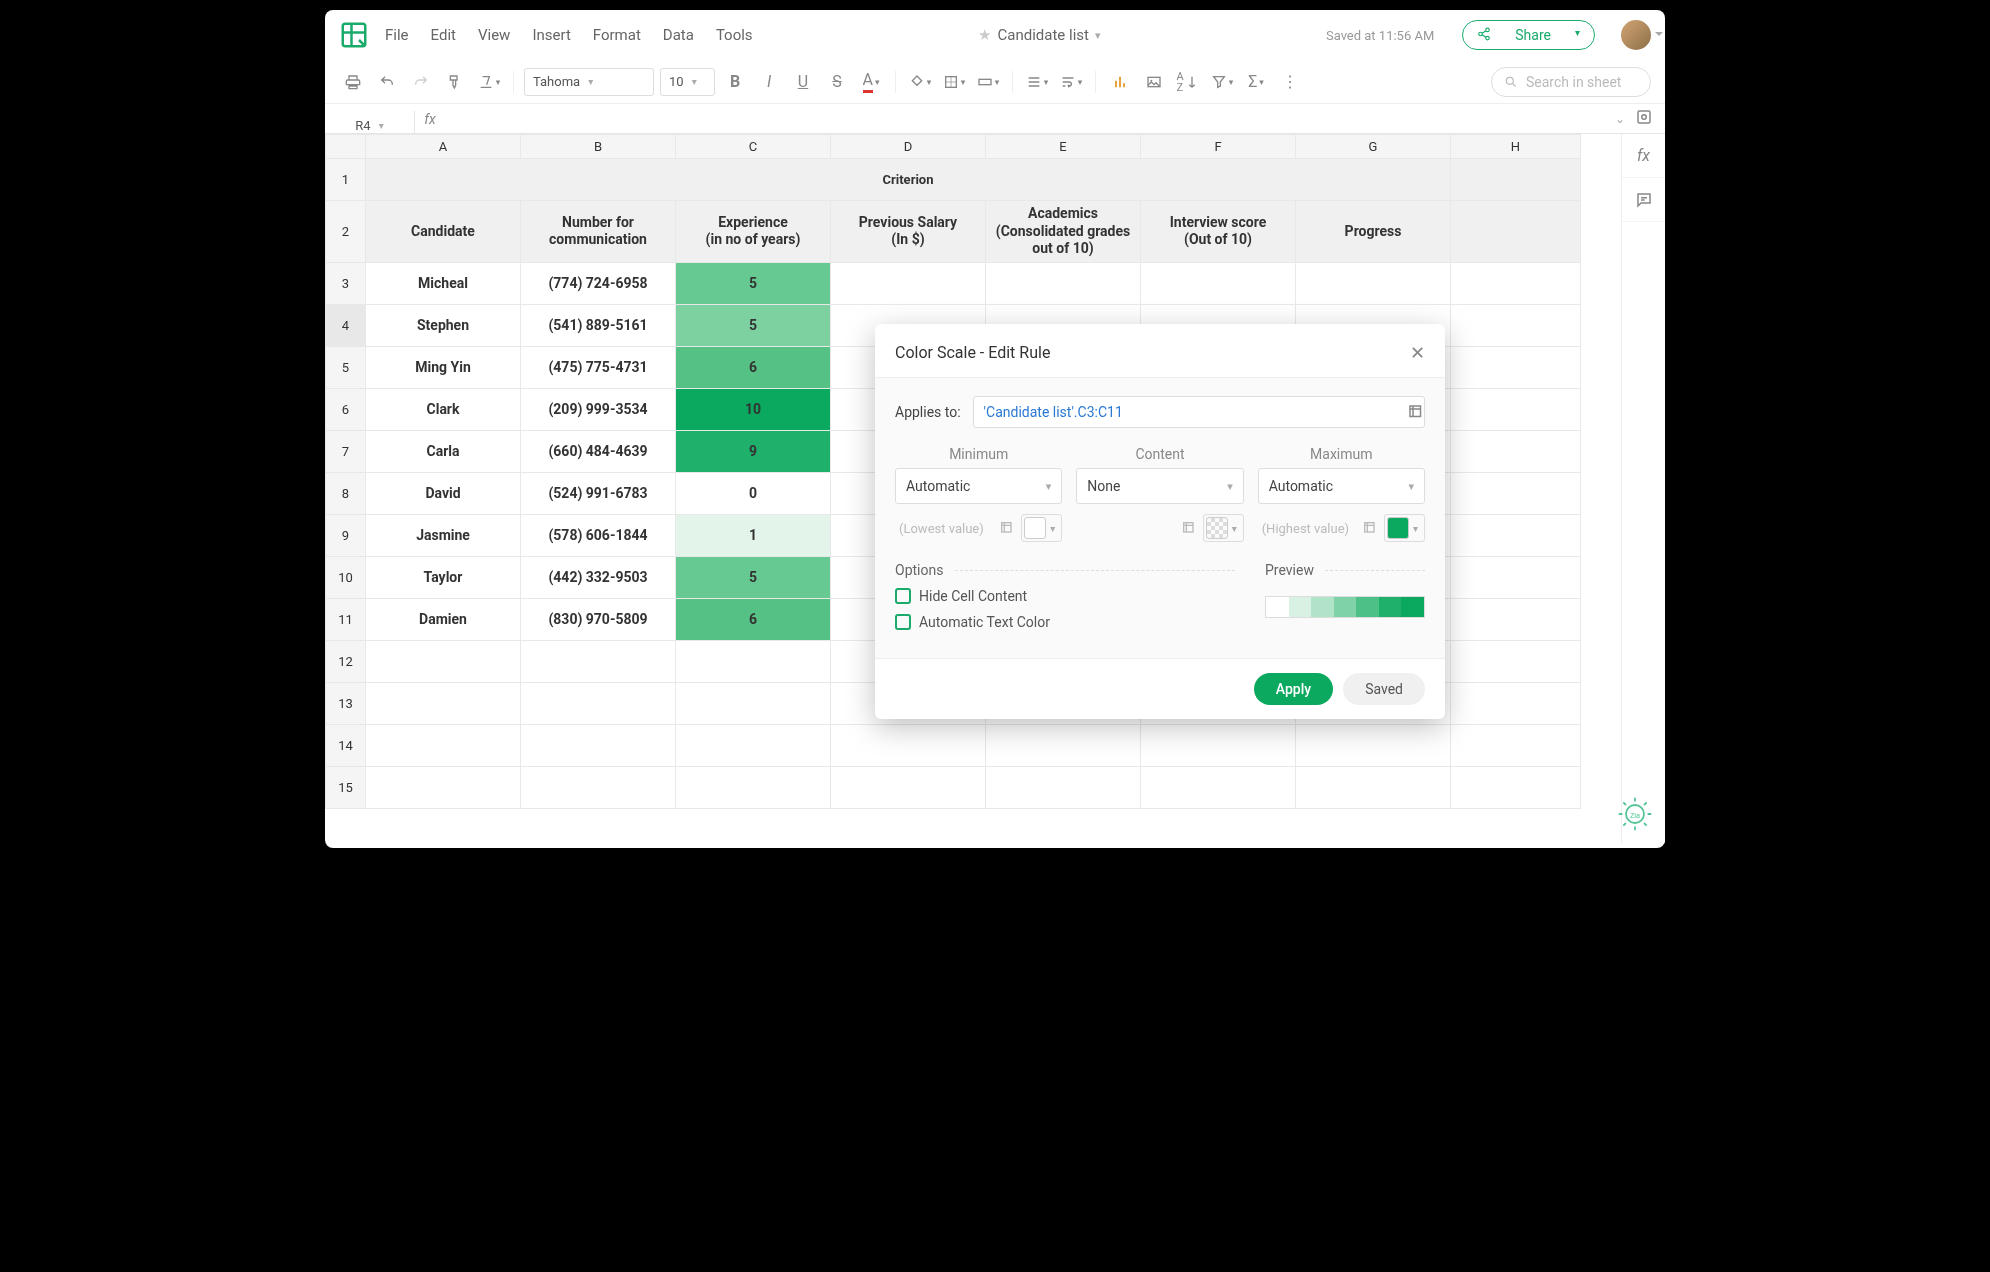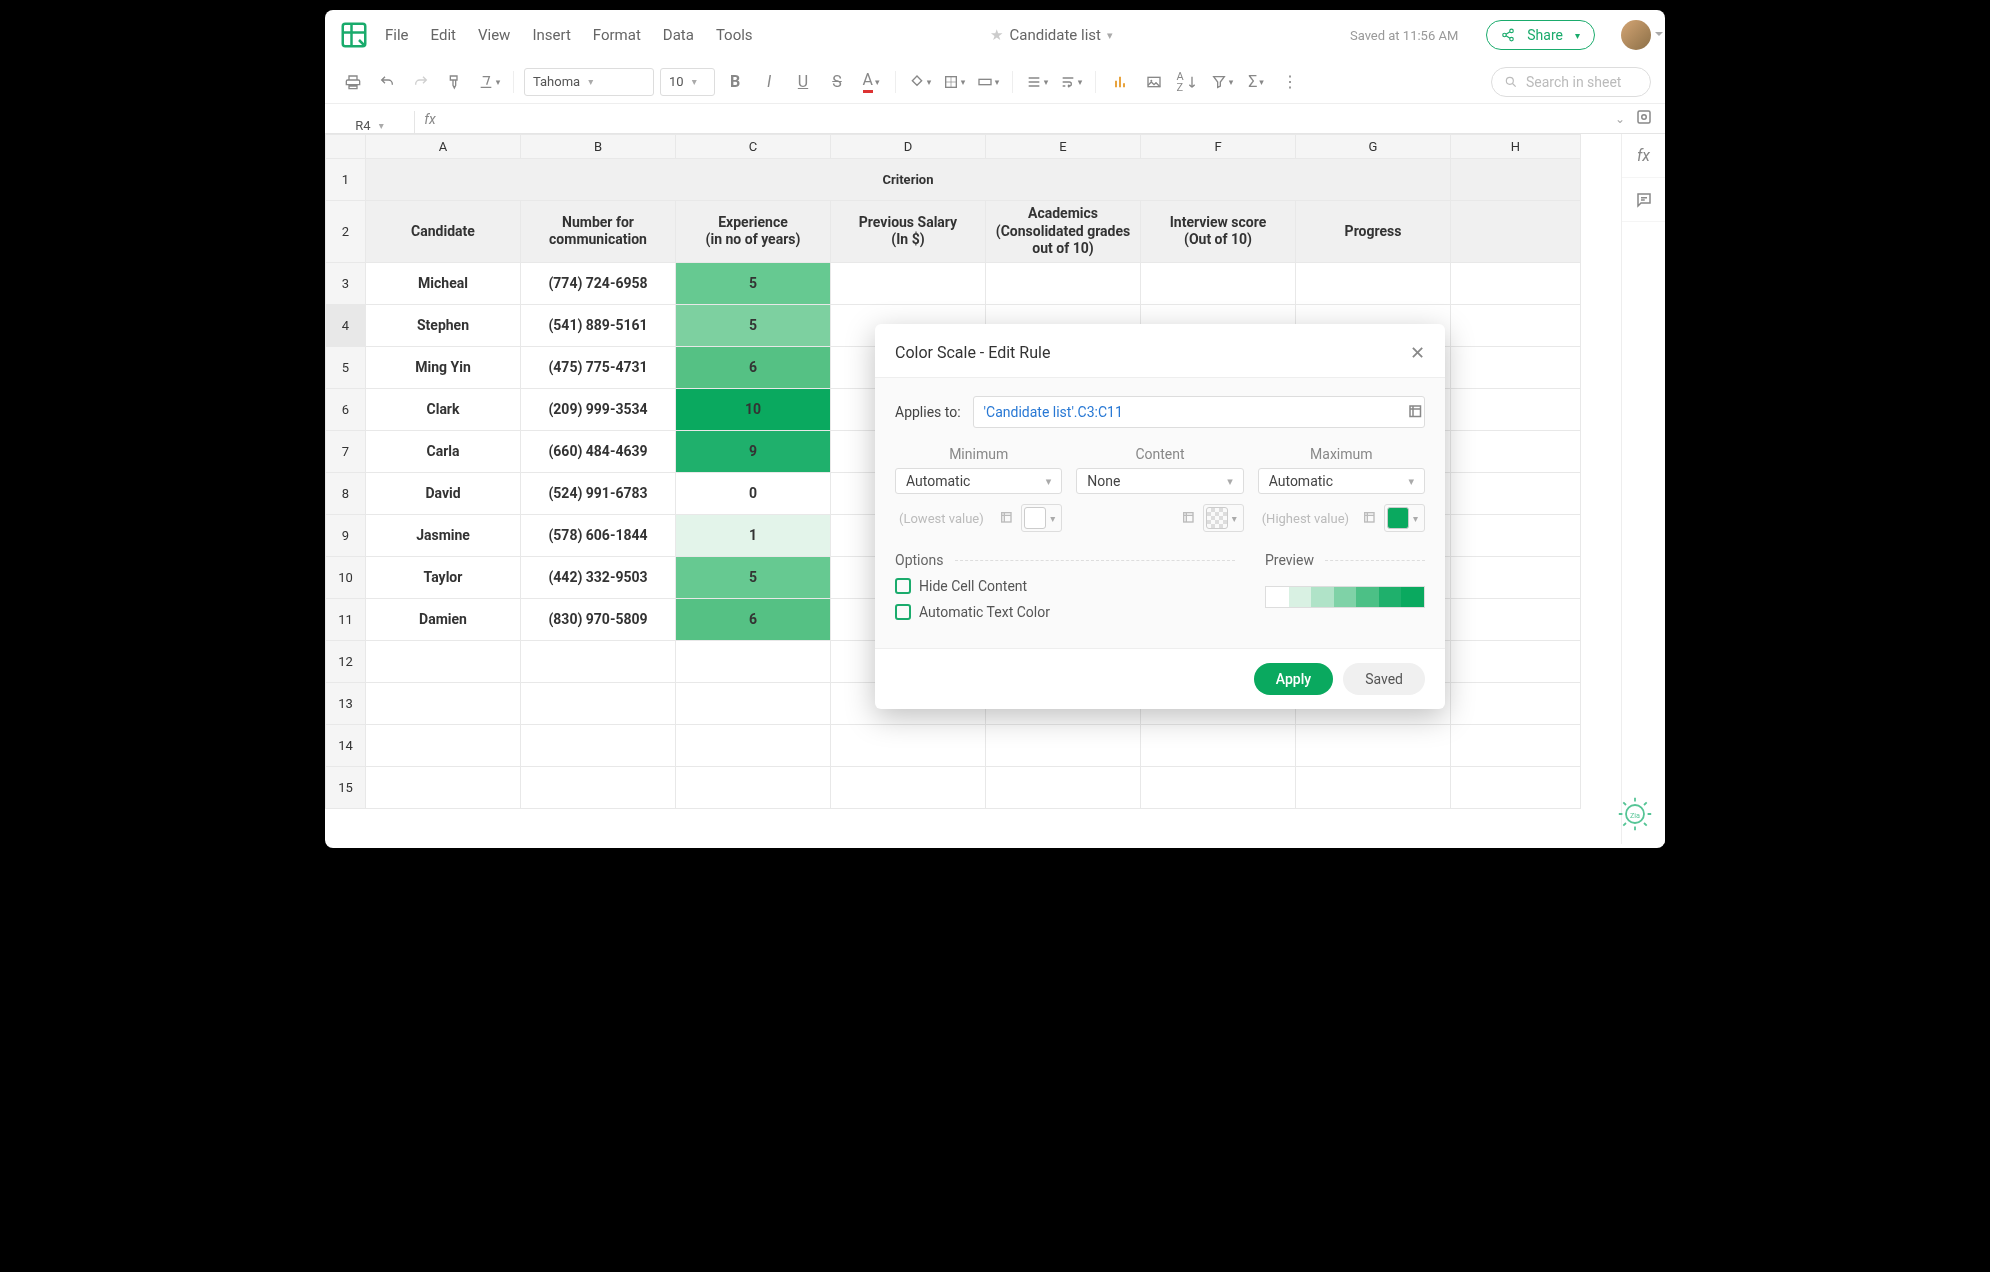--- a/index.html
+++ b/index.html
@@ -8,21 +8,21 @@
 
 
 .topbar { height: 50px; display: flex; align-items: center; padding: 0 14px; gap: 16px; }
 .logo { width: 30px; height: 30px; color: #1aab6c; }
 .menubar { display: flex; gap: 22px; color: #666; font-size: 15px; }
 .menubar span { cursor: pointer; }
 .docname { flex: 1; text-align: center; color: #666; font-size: 15px; display: flex; align-items: center; justify-content: center; gap: 6px; }
 .docname .star { color: #ccc; }
 .docname .chev { color: #aaa; font-size: 11px; }
 .saved { color: #999; font-size: 13px; margin-right: 12px; }
-.sharebtn { border: 1.5px solid #1aab6c; color: #1aab6c; border-radius: 18px; padding: 6px 14px; font-size: 14px; display: flex; align-items: center; gap: 12px; cursor: pointer; background: #fff; }
+.sharebtn { border: 1.5px solid #1aab6c; color: #1aab6c; border-radius: 18px; padding: 6px 14px; font-size: 14px; display: flex; gap: 24px; cursor: pointer; background: #fff; }
 .avatar { width: 30px; height: 30px; border-radius: 50%; background: linear-gradient(135deg,#d4a574,#8b6f47); margin-left: 10px; position: relative; }
 .avatar::after { content: ''; position: absolute; right: -12px; top: 12px; border: 4px solid transparent; border-top-color: #aaa; }
 
 
 .toolbar { height: 44px; display: flex; align-items: center; padding: 0 14px; gap: 6px; border-bottom: 1px solid #eee; }
 .tbtn { width: 28px; height: 28px; display: flex; align-items: center; justify-content: center; color: #888; cursor: pointer; border-radius: 3px; }
 .tbtn svg { width: 16px; height: 16px; fill: currentColor; }
 .tsep { width: 1px; height: 22px; background: #eee; margin: 0 4px; }
 .tsel { border: 1px solid #ddd; border-radius: 3px; height: 28px; display: flex; align-items: center; padding: 0 8px; font-size: 13px; color: #555; gap: 8px; cursor: pointer; }
 .tsel .chev { color: #aaa; font-size: 10px; }
@@ -61,21 +61,21 @@
 .dlg-head { padding: 18px 20px 14px; display: flex; justify-content: space-between; align-items: center; }
 .dlg-head .title { font-size: 16px; color: #333; }
 .dlg-head .x { color: #888; cursor: pointer; font-size: 18px; }
 .dlg-body { background: #fafafa; border-top: 1px solid #eee; border-bottom: 1px solid #eee; padding: 18px 20px; }
 .applies { display: flex; align-items: center; gap: 12px; margin-bottom: 18px; }
 .applies input { flex: 1; border: 1px solid #ddd; border-radius: 3px; height: 32px; padding: 0 10px; font-size: 14px; color: #2878d4; background: #fff; }
 .rangeicon { width: 18px; height: 18px; color: #888; margin-left: -30px; z-index: 1; }
 .threecol { display: flex; gap: 14px; align-items: flex-end; }
 .colgroup { flex: 1; }
 .colgroup .lbl { text-align: center; color: #888; font-size: 14px; margin-bottom: 6px; }
-.dsel { border: 1px solid #ddd; border-radius: 3px; height: 26px; display: flex; align-items: center; justify-content: space-between; padding: 12px 10px; font-size: 14px; background: #fff; cursor: pointer; }
+.dsel { border: 1px solid #ddd; border-radius: 3px; height: 36px; display: flex; align-items: center; justify-content: space-between; padding: 12px 10px; font-size: 14px; background: #fff; cursor: pointer; }
 .dsel .chev { color: #aaa; font-size: 11px; }
 .valrow { display: flex; align-items: center; gap: 6px; margin-top: 10px; }
 .valrow .ph { flex: 1; color: #bbb; font-size: 13px; padding-left: 4px; }
 .swatch { width: 22px; height: 22px; border: 1px solid #ccc; border-radius: 3px; cursor: pointer; }
 .swatch.white { background: #fff; }
 .swatch.checker { background-image: linear-gradient(45deg,#ddd 25%,transparent 25%,transparent 75%,#ddd 75%),linear-gradient(45deg,#ddd 25%,transparent 25%,transparent 75%,#ddd 75%); background-size: 8px 8px; background-position: 0 0,4px 4px; }
 .swatch.green { background: #0aa95f; }
 .swatchwrap { display: flex; align-items: center; border: 1px solid #ddd; border-radius: 3px; padding: 2px; gap: 4px; }
 .swatchwrap .chev { color: #aaa; font-size: 10px; padding-right: 4px; }
 .smallicon { width: 16px; height: 16px; color: #bbb; }

